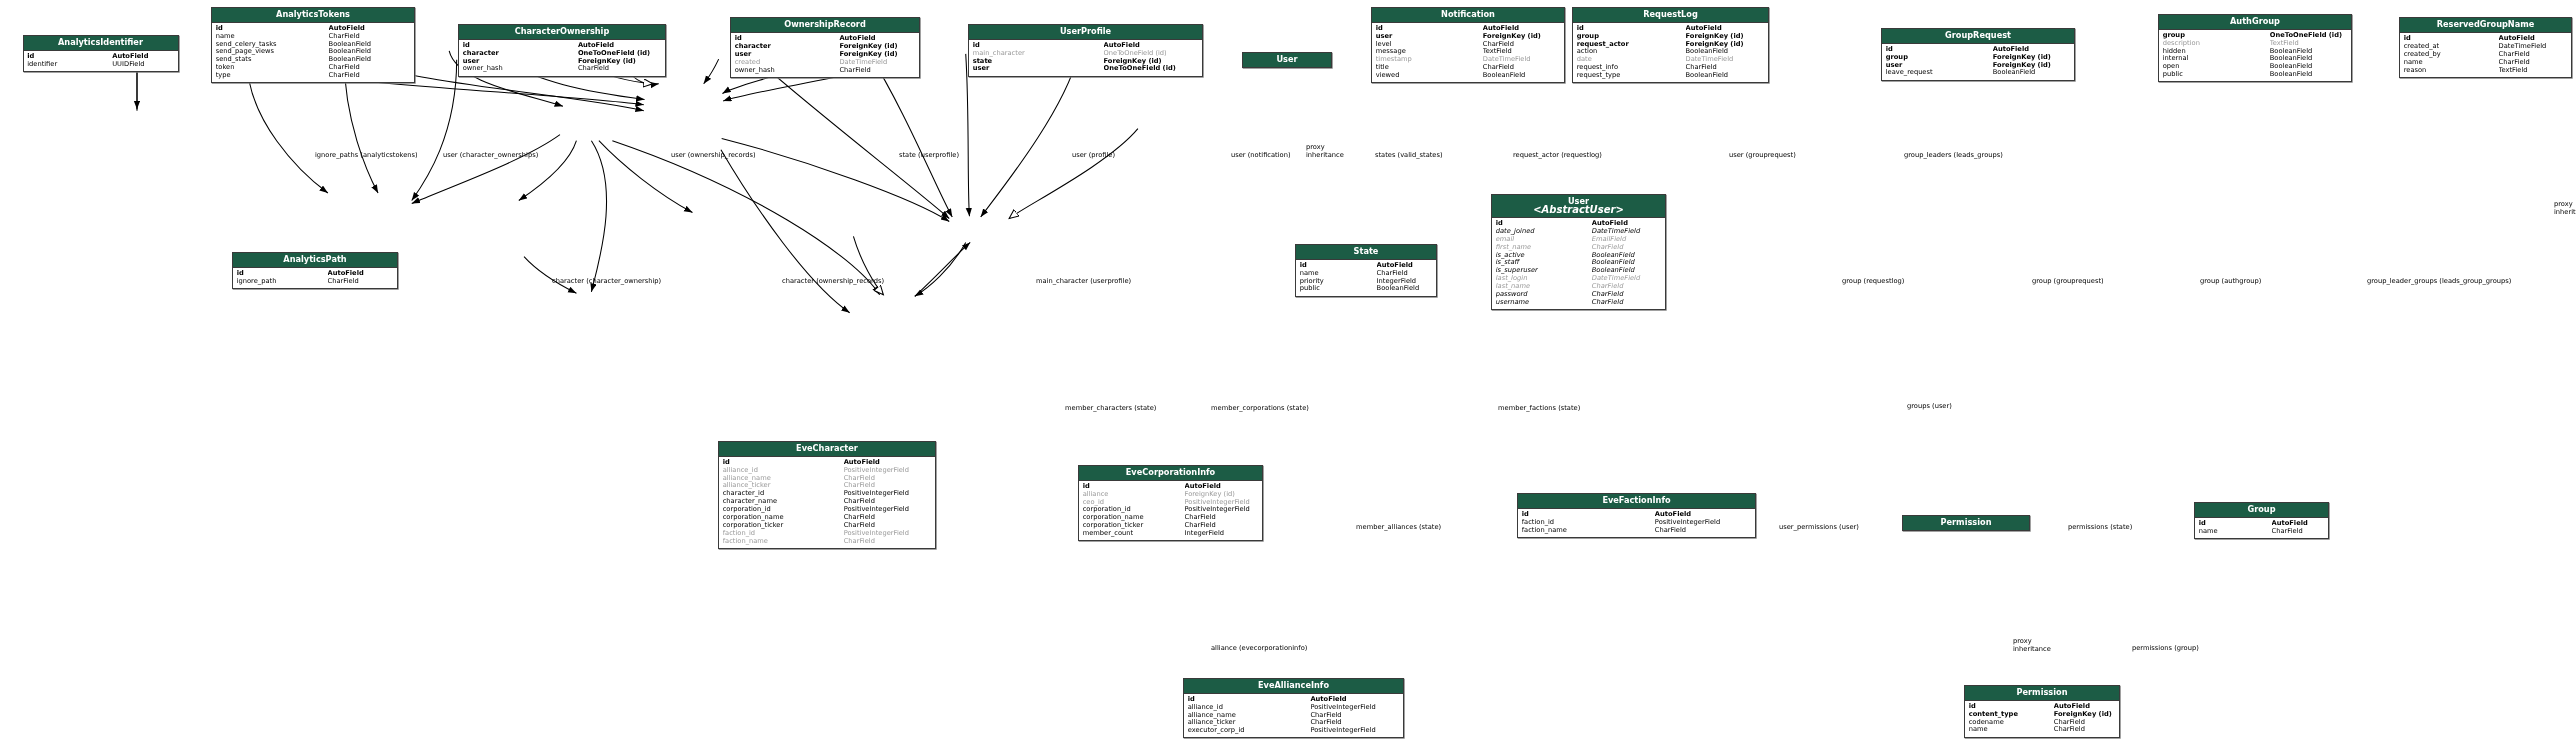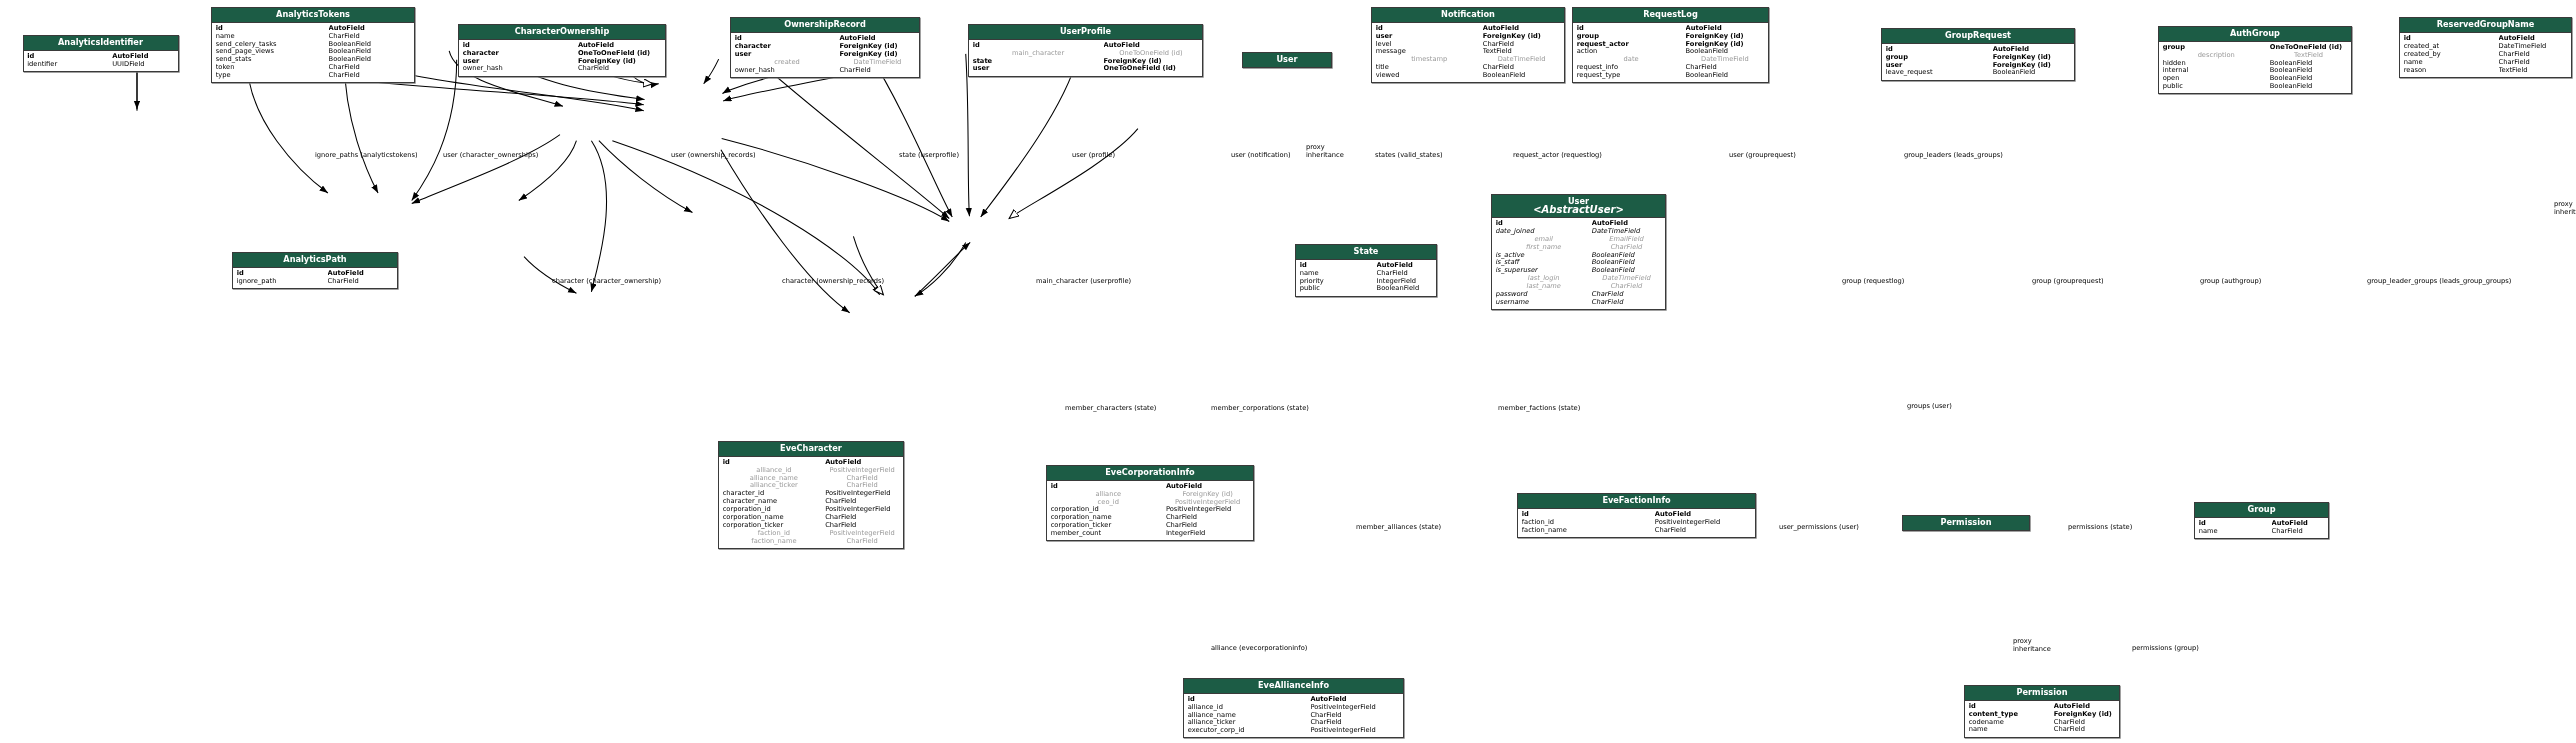--- a/index.html
+++ b/index.html
@@ -13,21 +13,21 @@
              padding:2.2px 4.5px 3px 4.5px;font-size:8.2px;line-height:9px;
              border-bottom:0.7px solid #3a3a3a;}
   .node .hdr .sub{display:block;font-style:italic;font-weight:bold;font-size:10px;line-height:8.2px;}
   .node .body{padding:1.5px 3.7px 2.2px 3.7px;}
   .row{display:flex;font-size:6.7px;line-height:7.9px;white-space:nowrap;}
   .row .fname{width:58%;overflow:hidden;}
   .row .ftype{width:42%;overflow:hidden;}
   .row.pk{font-weight:bold;color:#000;}
   .row.fk{font-weight:bold;color:#000;}
   .row.plain{font-weight:normal;color:#000;}
-  .row.null{color:#9a9a9a;font-weight:normal;text-align:center;}
+  .row.null{color:#9a9a9a;font-weight:normal;}
   .abstract .row{font-style:italic;}
   .abstract .row.pk{font-style:normal;}
   .node.titleonly .hdr{border-bottom:none;}
   .node.titleonly{background:#1c5c45;}
 
   .elabel{position:absolute;font-size:6.7px;line-height:7.5px;color:#000;white-space:pre;}
 </style>
 </head>
 <body>
 
@@ -313,21 +313,21 @@
           <div class="row fk">
             <span class="fname">user</span>
             <span class="ftype">ForeignKey (id)</span>
           </div>
           <div class="row plain">
             <span class="fname">leave_request</span>
             <span class="ftype">BooleanField</span>
           </div>
         </div>
       </div>
-      <div class="node" style="left: 2158px; top: 14px; width: 194px; margin-top: 12px;">
+      <div class="node" style="left: 2158px; top: 14px; width: 194px;">
         <div class="hdr">AuthGroup</div>
         <div class="body">
           <div class="row fk">
             <span class="fname">group</span>
             <span class="ftype">OneToOneField (id)</span>
           </div>
           <div class="row null">
             <span class="fname">description</span>
             <span class="ftype">TextField</span>
           </div>
@@ -437,21 +437,21 @@
           <div class="row plain">
             <span class="fname">password</span>
             <span class="ftype">CharField</span>
           </div>
           <div class="row plain">
             <span class="fname">username</span>
             <span class="ftype">CharField</span>
           </div>
         </div>
       </div>
-      <div class="node" style="left: 718px; top: 441px; width: 186px;">
+      <div class="node" style="left: 718px; top: 441px; width: 218px;">
         <div class="hdr">EveCharacter</div>
         <div class="body">
           <div class="row pk">
             <span class="fname">id</span>
             <span class="ftype">AutoField</span>
           </div>
           <div class="row null">
             <span class="fname">alliance_id</span>
             <span class="ftype">PositiveIntegerField</span>
           </div>
@@ -486,21 +486,21 @@
           <div class="row null">
             <span class="fname">faction_id</span>
             <span class="ftype">PositiveIntegerField</span>
           </div>
           <div class="row null">
             <span class="fname">faction_name</span>
             <span class="ftype">CharField</span>
           </div>
         </div>
       </div>
-      <div class="node" style="left: 1046px; top: 465px; width: 208px;">
+      <div class="node" style="left: 1078px; top: 465px; width: 185px;">
         <div class="hdr">EveCorporationInfo</div>
         <div class="body">
           <div class="row pk">
             <span class="fname">id</span>
             <span class="ftype">AutoField</span>
           </div>
           <div class="row null">
             <span class="fname">alliance</span>
             <span class="ftype">ForeignKey (id)</span>
           </div>

